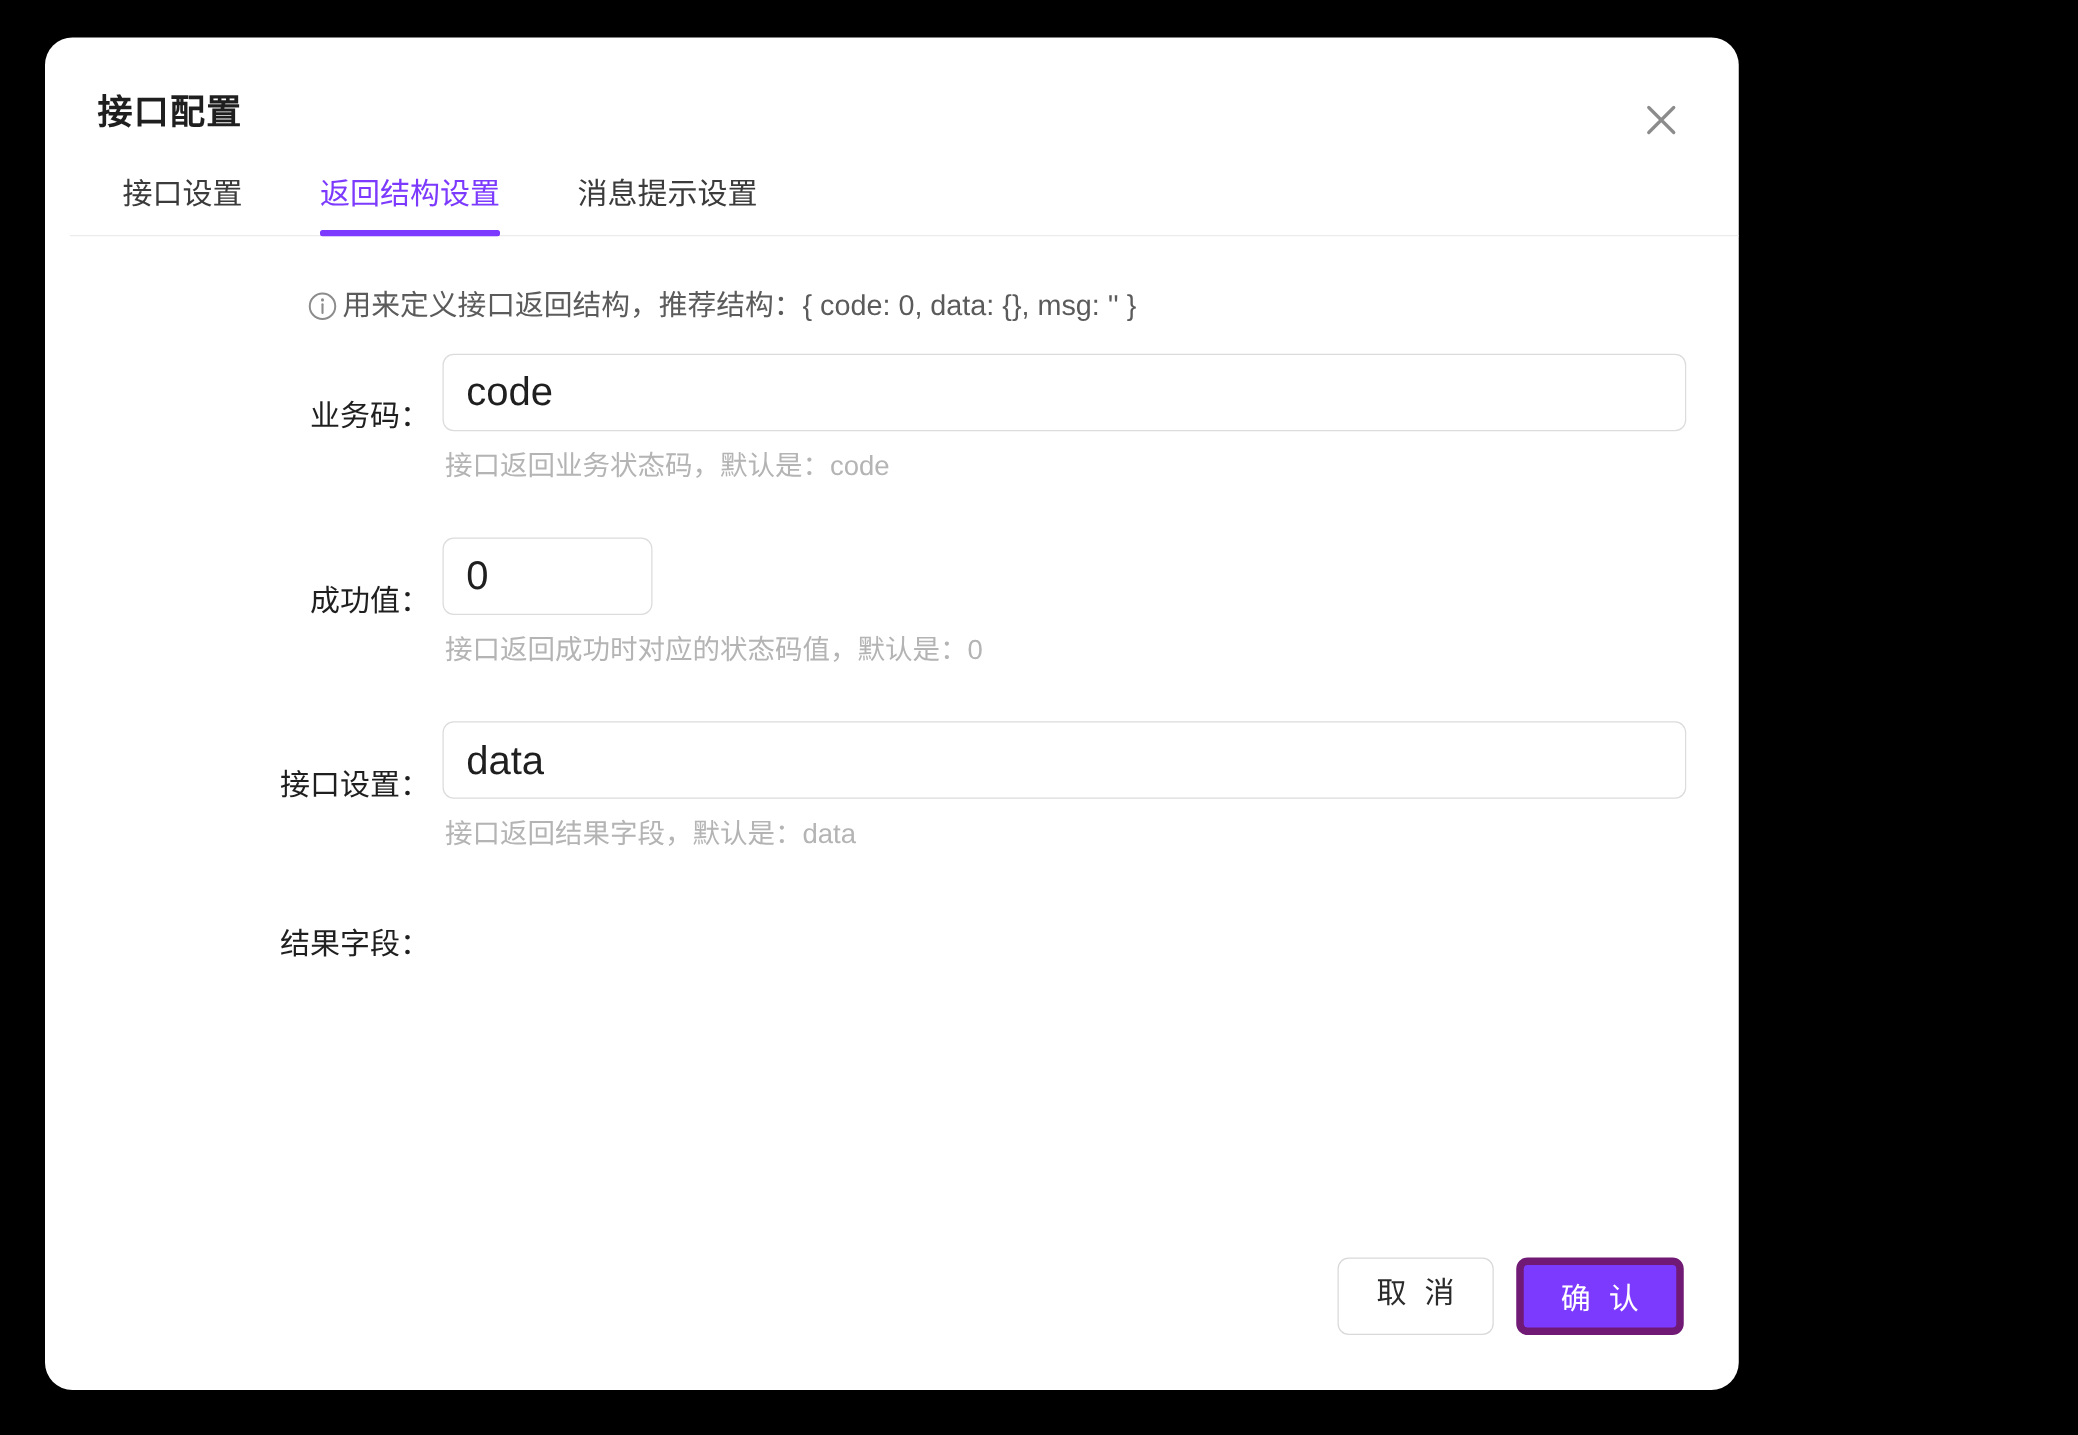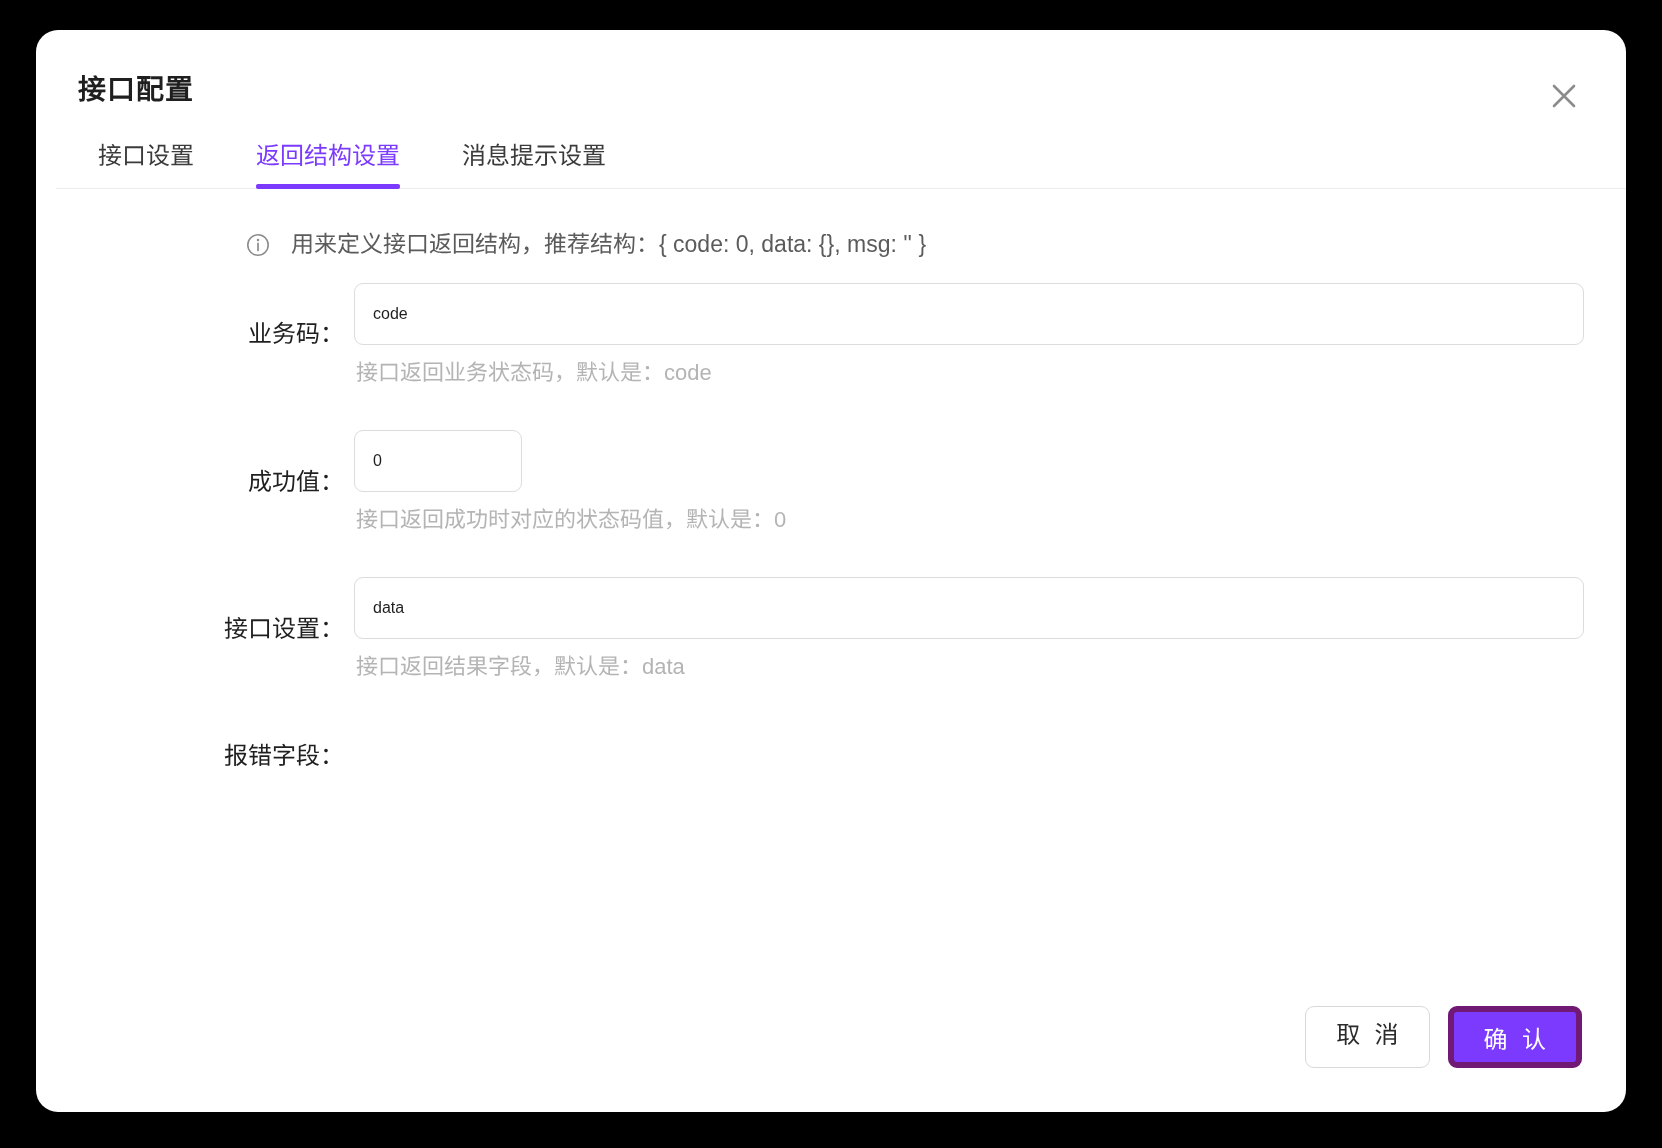--- a/index.html
+++ b/index.html
@@ -13,21 +13,21 @@
     background: #000000;
     font-family: "Liberation Sans", "DejaVu Sans", sans-serif;
     overflow: hidden;
     -webkit-font-smoothing: antialiased;
   }
 
   .modal {
     position: absolute;
     left: 36px;
     top: 30px;
-    width: 1590px;
+    width: 1355px;
     height: 1082px;
     background: #ffffff;
     border-radius: 22px;
     box-sizing: border-box;
     overflow: hidden;
   }
 
   
   .modal-header {
     position: relative;
@@ -92,21 +92,21 @@
   }
 
   
   .modal-body {
     padding: 0 42px;
   }
 
   .info-line {
     display: flex;
     align-items: center;
-    gap: 21px;
+    gap: 4px;
     margin-top: 42px;
     margin-left: 168px;
     font-size: 23px;
     color: #5b5b5b;
     line-height: 1.2;
     white-space: nowrap;
   }
   .info-icon {
     flex: 0 0 auto;
     width: 24px;
@@ -138,21 +138,21 @@
     min-width: 0;
   }
   .text-input {
     width: 100%;
     height: 62px;
     box-sizing: border-box;
     border: 1px solid #dcdcdc;
     border-radius: 9px;
     background: #ffffff;
     font-family: inherit;
-    font-size: 16px;
+    font-size: 32px;
     color: #1f1f1f;
     padding: 0 18px;
     outline: none;
   }
   .text-input.small {
     width: 168px;
   }
   .text-input::placeholder { color: #bdbdbd; }
 
   .form-hint {
@@ -259,21 +259,21 @@
       <div class="form-row">
         <div class="form-label">接口设置：</div>
         <div class="form-control">
           <input class="text-input" type="text" value="data" style="">
           <div class="form-hint">接口返回结果字段，默认是：data</div>
         </div>
       </div>
       <div class="row-gap"></div>
 
       <div class="form-row">
-        <div class="form-label">报错字段：</div>
+        <div class="form-label">结果字段：</div>
       </div>
 
     </div>
   </div>
 
   <div class="modal-footer">
     <button class="btn btn-default">取 消</button>
     <button class="btn btn-primary">确 认</button>
   </div>
 

